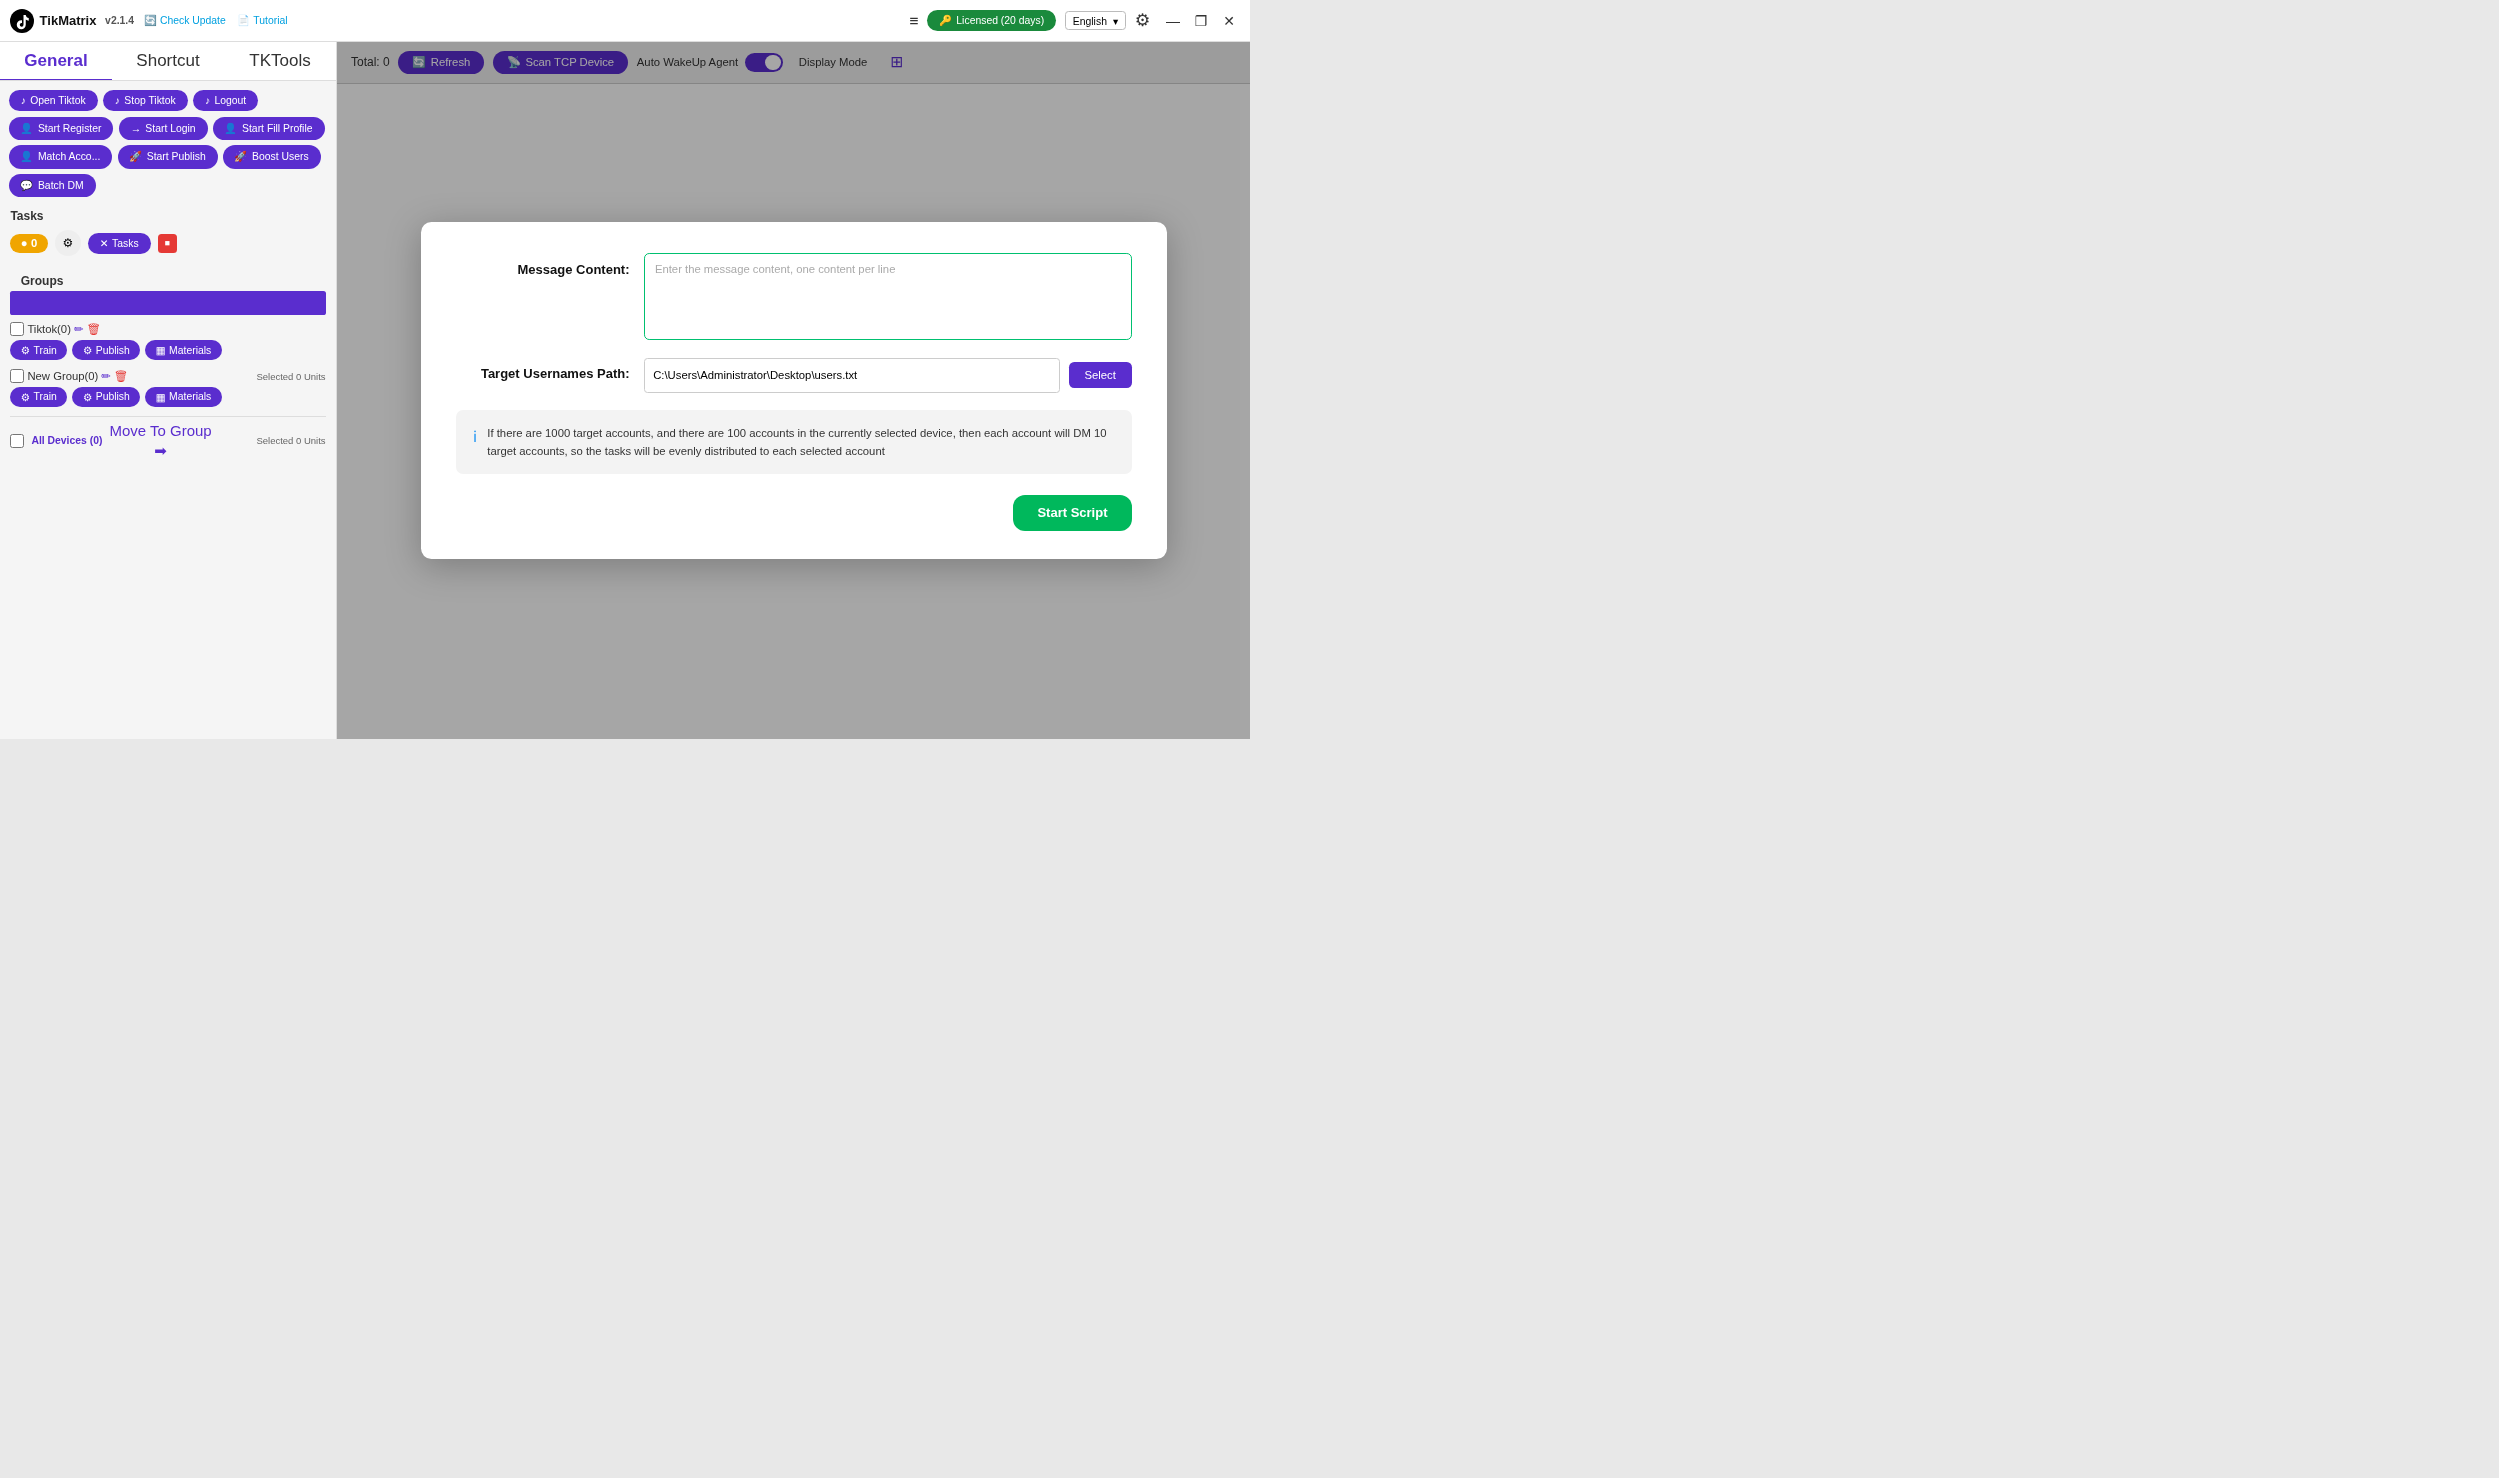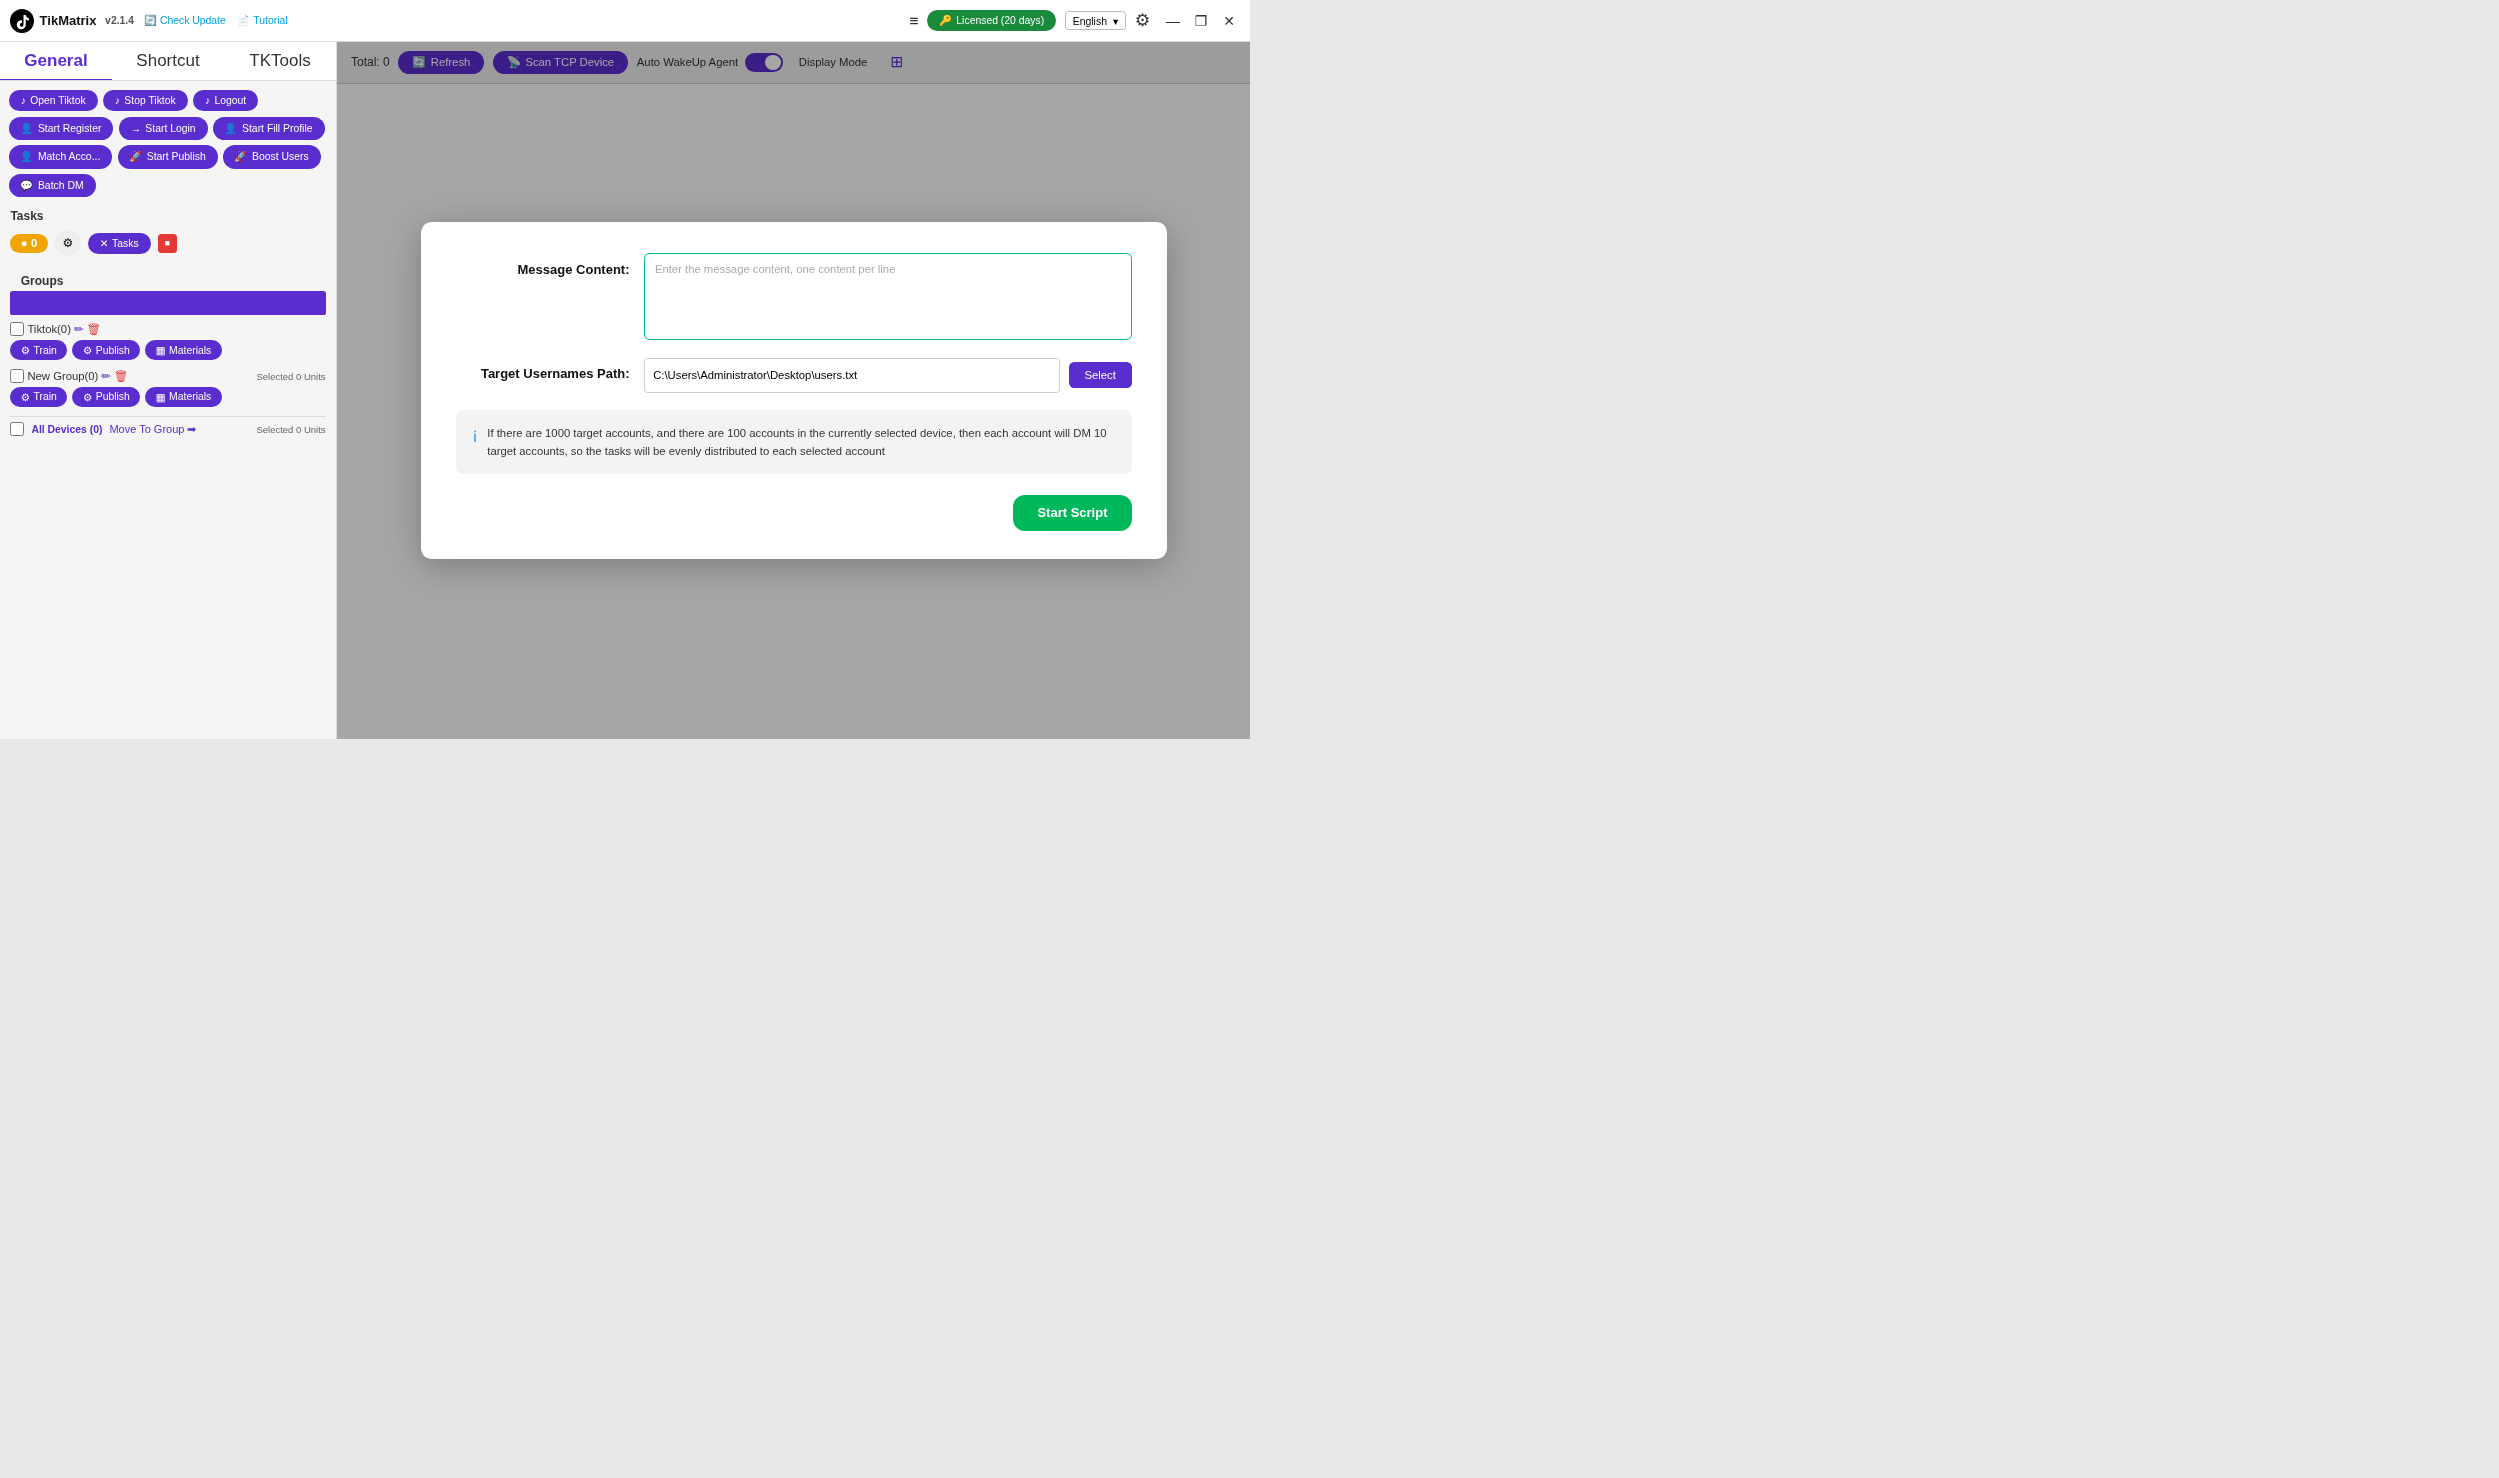--- a/index.html
+++ b/index.html
@@ -297,25 +297,26 @@
     }
     .all-devices-label {
       font-size: 10.4px;
       color: #5a2dce;
       font-weight: 600;
     }
     .move-to-group-btn {
       background: none;
       border: none;
       cursor: pointer;
-      font-size: 11px;
+      font-size: 15px;
       color: #5a2dce;
       display: flex;
       align-items: center;
       gap: 2.6px;
+      flex-direction: column;
     }
     .all-devices-selected {
       margin-left: auto;
       font-size: 9.5px;
       color: #666;
     }
 
     
     .sidebar::-webkit-scrollbar { width: 3.5px; }
     .sidebar::-webkit-scrollbar-thumb { background: #ccc; border-radius: 1.7px; }

